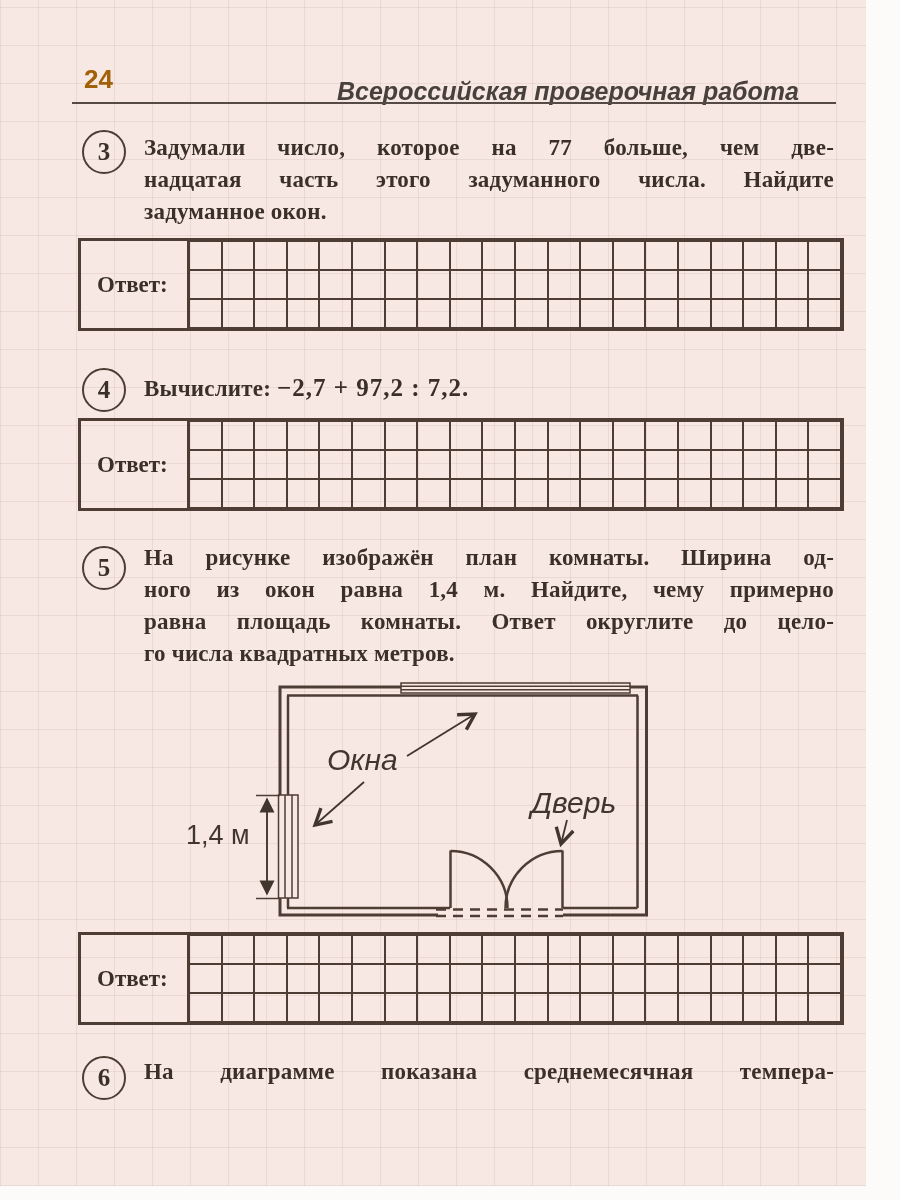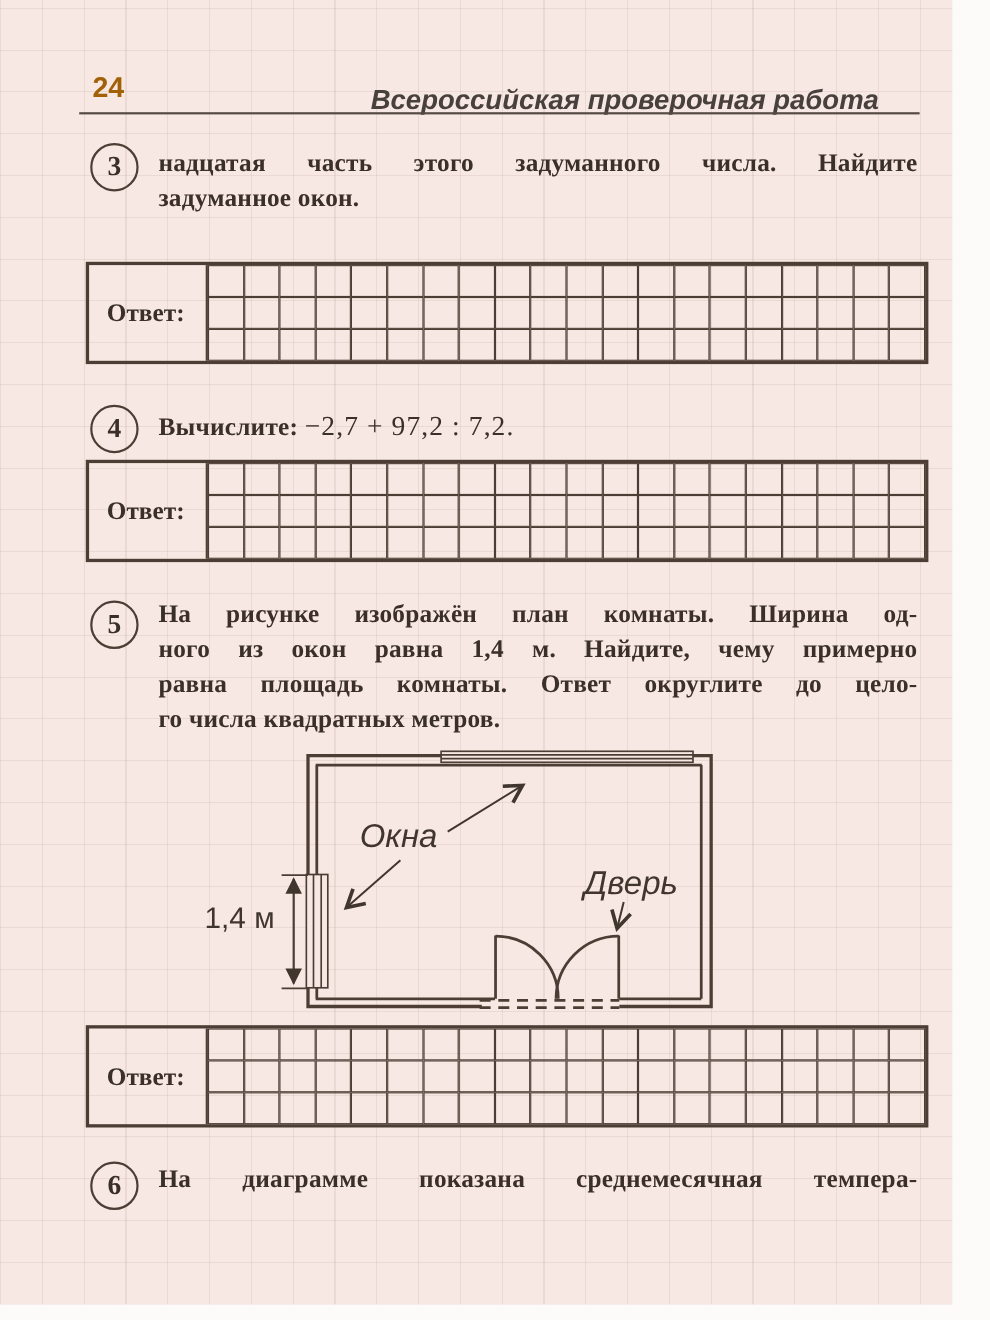--- a/index.html
+++ b/index.html
@@ -23,21 +23,21 @@
           font:italic 600 25px "Liberation Sans",sans-serif;color:var(--header-text)}
   .hrule{position:absolute;left:72px;top:102px;width:764px;height:2px;background:var(--rule)}
 
   .pnum{position:absolute;left:82px;width:44px;height:44px;border:2.5px solid var(--line);
         border-radius:50%;display:flex;align-items:center;justify-content:center;
         font:700 25px "Liberation Serif",serif;color:var(--ink);background:transparent}
   .ptxt{position:absolute;left:144px;width:690px;font:600 23px/32px "Liberation Serif",serif;
         color:var(--ink);letter-spacing:.2px}
   .ln{white-space:nowrap}
   .ln.j{white-space:normal;text-align:justify;text-align-last:justify}
-  .expr{font-weight:400;font-size:25px;letter-spacing:1px}
+  .expr{font-weight:700;font-size:25px;letter-spacing:1px}
 
   .agrid{position:absolute;left:78px;width:766px;height:93px;border:3px solid var(--line);display:flex}
   .alabel{width:108px;border-right:2px solid var(--line);display:flex;align-items:center;
           padding-left:16px;font:600 23px "Liberation Serif",serif;color:var(--ink)}
   .acells{flex:1;display:grid}
   .cell{border:1px solid var(--line)}
 
   .plan{position:absolute;left:180px;top:672px;width:500px;height:255px}
   .w3{stroke:var(--line);stroke-width:3;fill:none}
   .w25{stroke:var(--line);stroke-width:2.5;fill:none}
@@ -57,20 +57,21 @@
 <div class="paper"></div>
 
 <div class="pagenum">24</div>
 <div class="htitle">Всероссийская проверочная работа</div>
 <div class="hrule"></div>
 
 <div class="pnum" style="top:130px">
   <span>3</span>
 </div>
 <div class="ptxt" style="top:132px">
+  <div class="ln j">Задумали число, которое на 77 больше, чем две-</div>
   <div class="ln j">надцатая часть этого задуманного числа. Найдите</div>
   <div class="ln">задуманное окон.</div>
 </div>
 <div class="agrid" style="top:238px">
   <div class="alabel">Ответ:</div>
   <div class="acells" style="grid-template-columns: repeat(20, 1fr); grid-template-rows: repeat(3, 1fr);">
       <div class="cell"></div>
       <div class="cell"></div>
       <div class="cell"></div>
       <div class="cell"></div>

